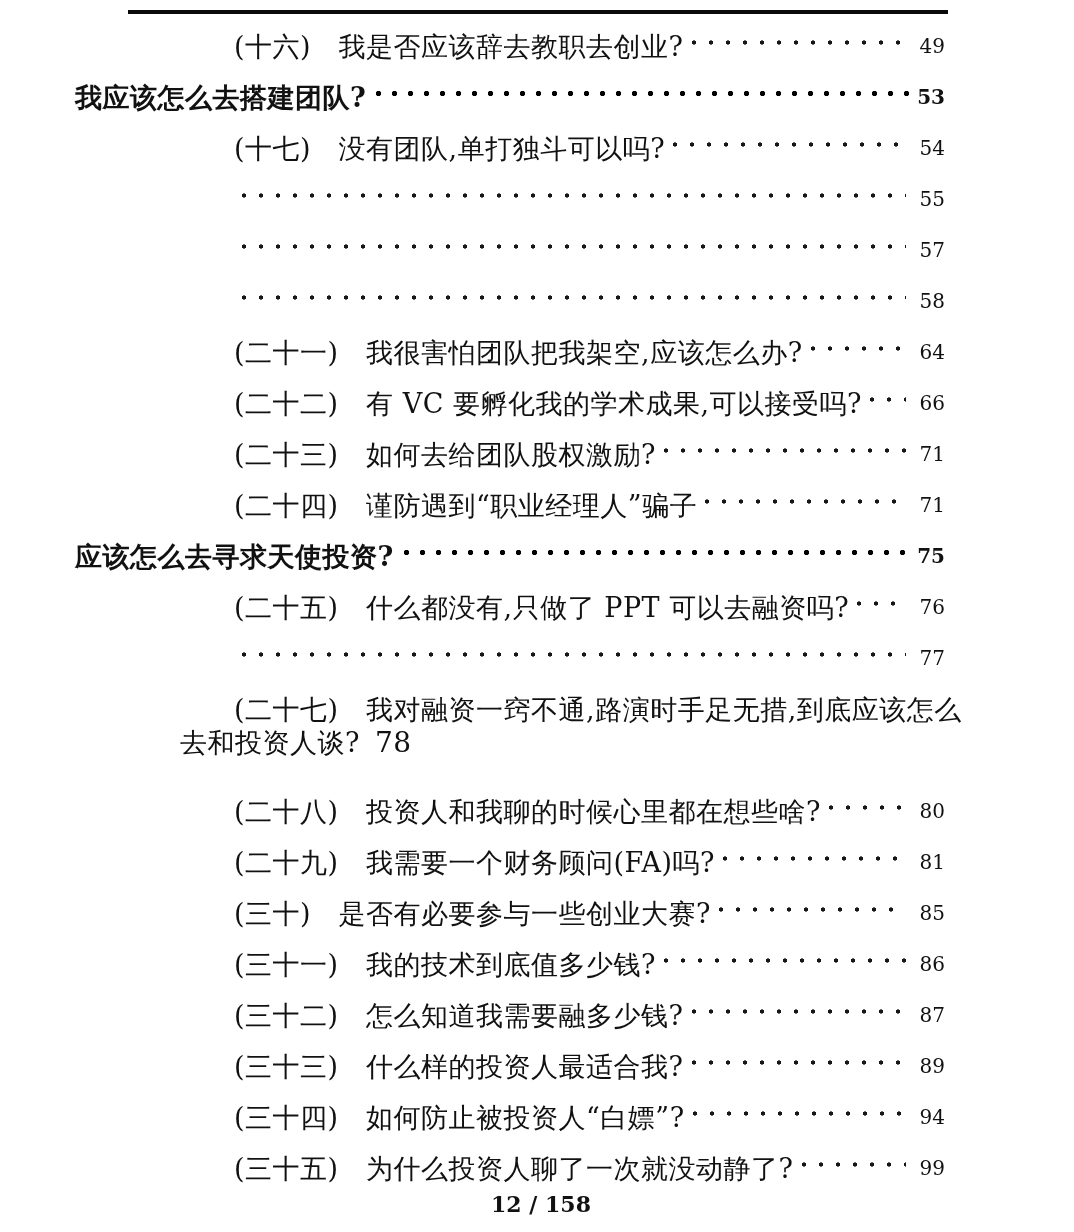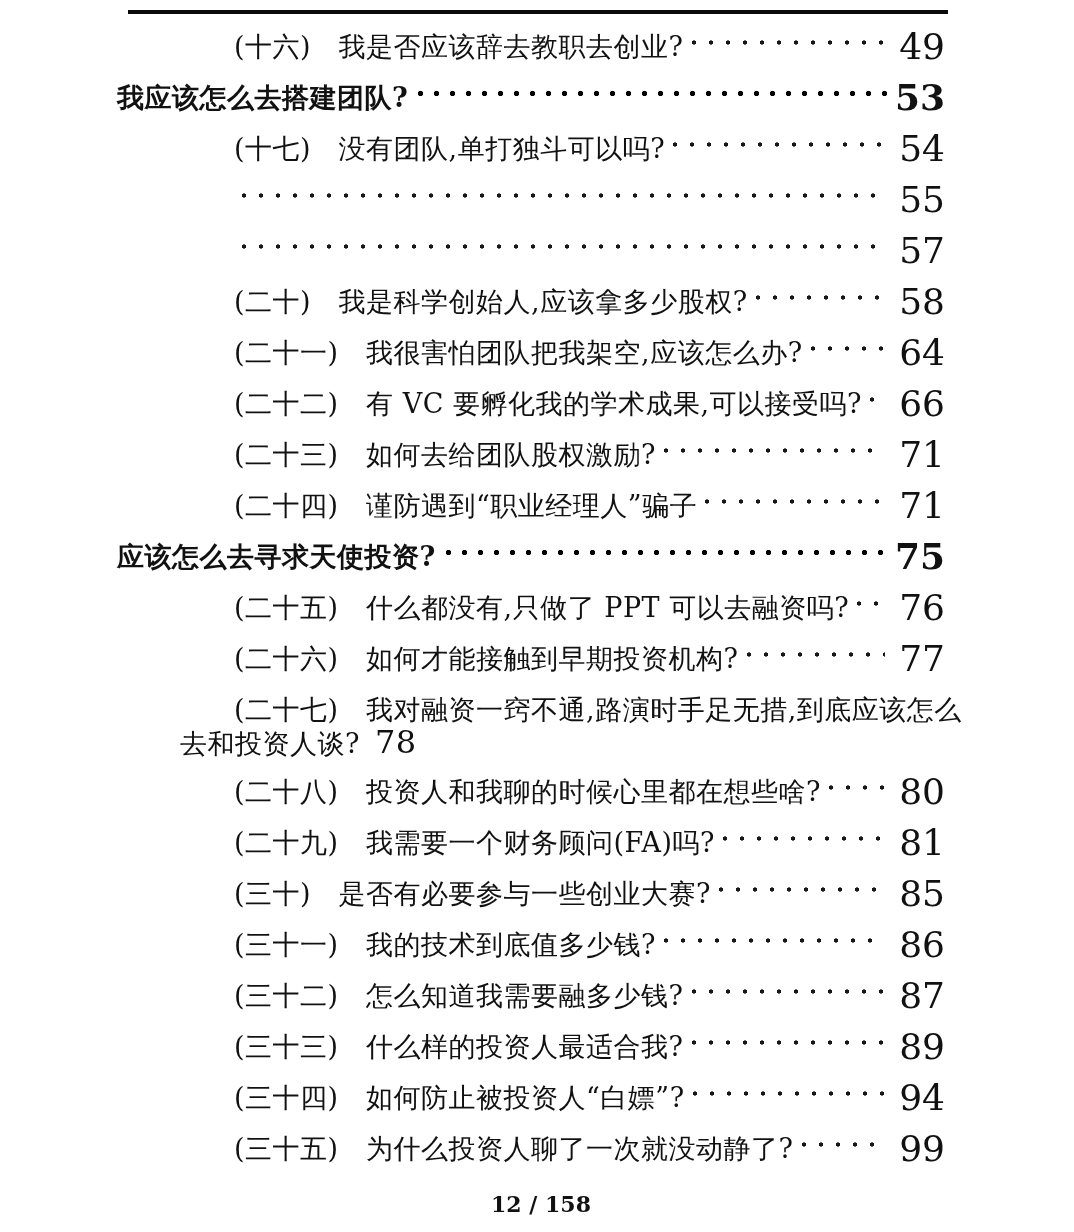--- a/index.html
+++ b/index.html
@@ -15,45 +15,45 @@
     width:820px; height:4px; background:#0a0a0a;
   }
   .toc { position:absolute; left:0; top:30px; width:1074px; }
   .row {
     display:flex; align-items:center;
     font-size:27px; line-height:33px;
     margin-bottom:18px;
     padding-right:129px;
   }
   .lvl2 { padding-left:234px; }
-  .lvl1 { padding-left:117px; font-weight:700; }
+  .lvl1 { padding-left:75px; font-weight:700; }
   .title { white-space:pre; letter-spacing:0.5px; }
   .leader {
     flex:1 1 12px; height:5px;
     margin:0 14px 8px 8px;
     background-image:radial-gradient(circle at 2px 2.5px, #161616 1.8px, transparent 2.5px);
     background-size:17px 5px;
     background-repeat:repeat-x;
     background-position:0 0;
   }
   .lvl1 .leader {
     background-image:radial-gradient(circle at 2.5px 2.5px, #000000 2.3px, transparent 3px);
     background-size:16px 5px;
     margin:0 8px 8px 10px;
   }
-  .pg { font-size:36px; white-space:pre; }
+  .pg { font-size:20px; white-space:pre; }
   .row-wrap {
     display:block;
     font-size:27px; line-height:33px;
-    margin-bottom:15px;
+    margin-bottom:36px;
     padding-left:180px; padding-right:129px;
   }
   .row-wrap .wl1 { padding-left:54px; white-space:pre; letter-spacing:0.5px; }
   .row-wrap .wl2 { white-space:pre; letter-spacing:0.5px; }
-  .pg-inline { margin-left:15px; font-size:32px; }
+  .pg-inline { margin-left:15px; font-size:28px; }
   .footer {
     position:absolute; left:4px; top:1191px; width:1074px;
     text-align:center; font-size:22px; font-weight:700;
     font-family:"DejaVu Serif","Liberation Serif",serif;
   }
 </style>
 </head>
 <body>
 
 <div class="header-rule"></div>
@@ -82,21 +82,20 @@
     <span class="leader"></span>
     <span class="pg">55</span>
   </div>
 
   <div class="row lvl2">
     <span class="leader"></span>
     <span class="pg">57</span>
   </div>
 
   <div class="row lvl2">
-    <span class="title">(二十)　我是科学创始人,应该拿多少股权?</span>
     <span class="leader"></span>
     <span class="pg">58</span>
   </div>
 
   <div class="row lvl2">
     <span class="title">(二十一)　我很害怕团队把我架空,应该怎么办?</span>
     <span class="leader"></span>
     <span class="pg">64</span>
   </div>
 
@@ -124,21 +123,20 @@
     <span class="pg">75</span>
   </div>
 
   <div class="row lvl2">
     <span class="title">(二十五)　什么都没有,只做了 PPT 可以去融资吗?</span>
     <span class="leader"></span>
     <span class="pg">76</span>
   </div>
 
   <div class="row lvl2">
-    <span class="title">(二十六)　如何才能接触到早期投资机构?</span>
     <span class="leader"></span>
     <span class="pg">77</span>
   </div>
 
   <div class="row-wrap">
     <div class="wl1">(二十七)　我对融资一窍不通,路演时手足无措,到底应该怎么</div>
     <div class="wl2"><span>去和投资人谈?</span><span class="pg-inline">78</span></div>
   </div>
 
   <div class="row lvl2">

